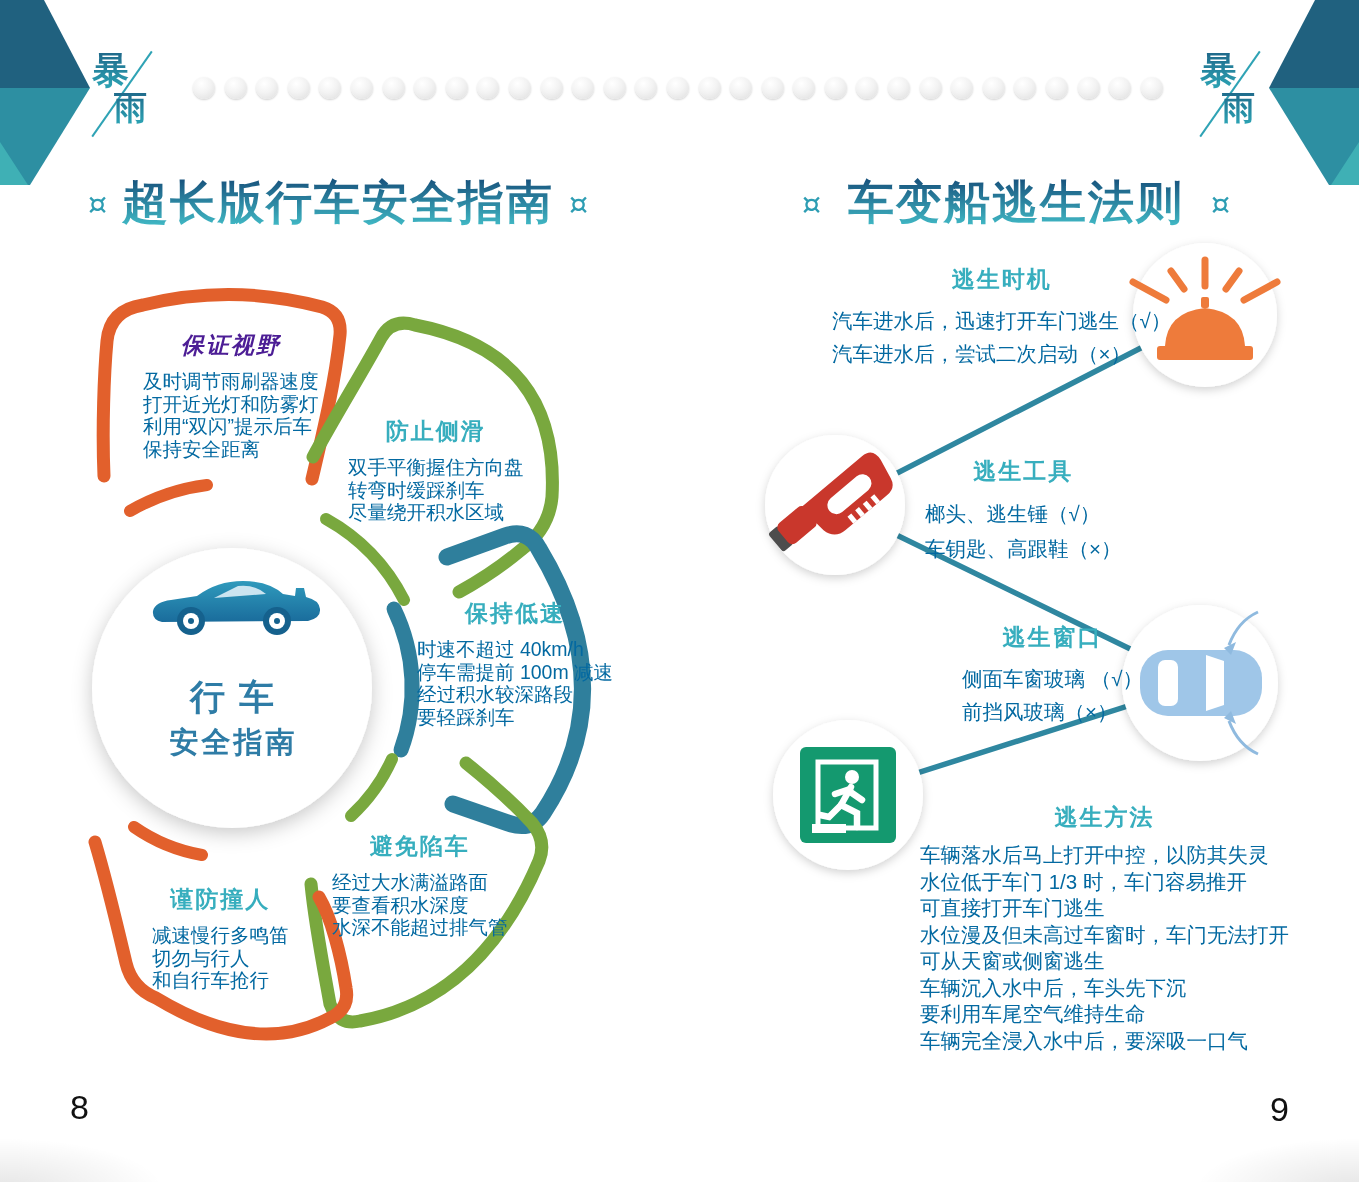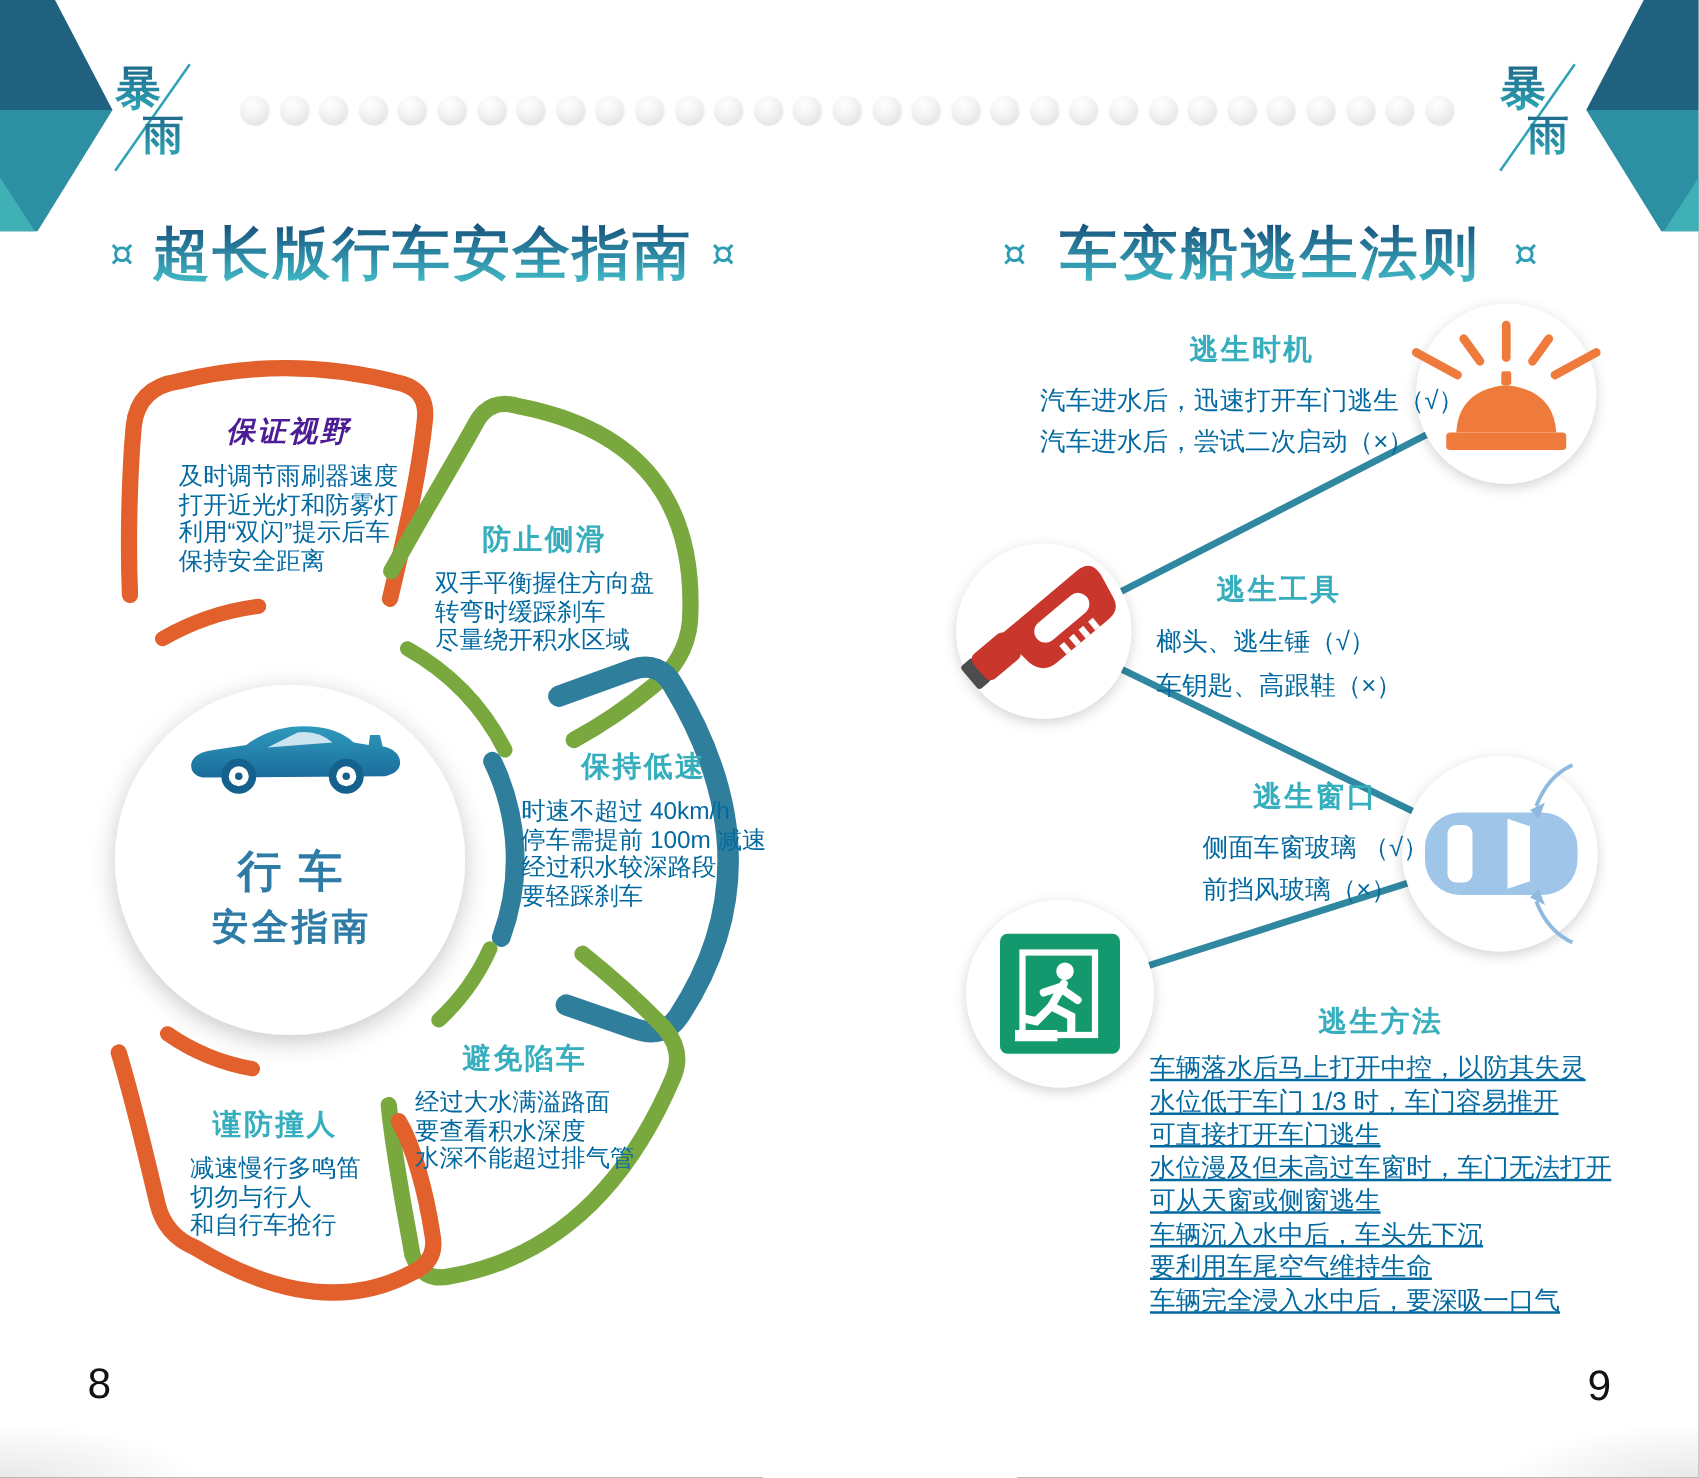--- a/index.html
+++ b/index.html
@@ -29,21 +29,21 @@
     -webkit-background-clip:text;background-clip:text;color:transparent;}
   
   .tblock{position:absolute;}
   .tblock .head{font-family:"Liberation Serif","DejaVu Serif",serif;font-weight:bold;font-size:23px;
     letter-spacing:2px;margin-bottom:9px;text-align:center;}
   .tblock .tline{font-size:19.5px;line-height:22.5px;color:#0369a1;}
   .tblock.right .tline{font-size:20.5px;}
   .s1 .tline{line-height:33px;}
   .s2 .tline{line-height:35px;}
   .s3 .tline{line-height:33px;}
-  .s4 .tline{line-height:26.5px;text-decoration:underline;}
+  .s4 .tline{line-height:26.5px;}
   
   .center-label{position:absolute;left:122px;top:648px;width:220px;text-align:center;
     font-family:"Liberation Serif","DejaVu Serif",serif;font-weight:bold;color:#2e7ca6;margin-top:28px;}
   .center-label .l1{font-size:35px;letter-spacing:14px;text-indent:14px;line-height:44px;}
   .center-label .l2{font-size:29px;letter-spacing:3px;text-indent:3px;line-height:44px;}
   
   .pagenum{position:absolute;font-size:34px;color:#111;}
   
   .curl{position:absolute;bottom:0;height:46px;width:170px;pointer-events:none;}
   .curl.l{left:0;background:radial-gradient(ellipse at 0% 115%,rgba(0,0,0,.10),transparent 68%);}

